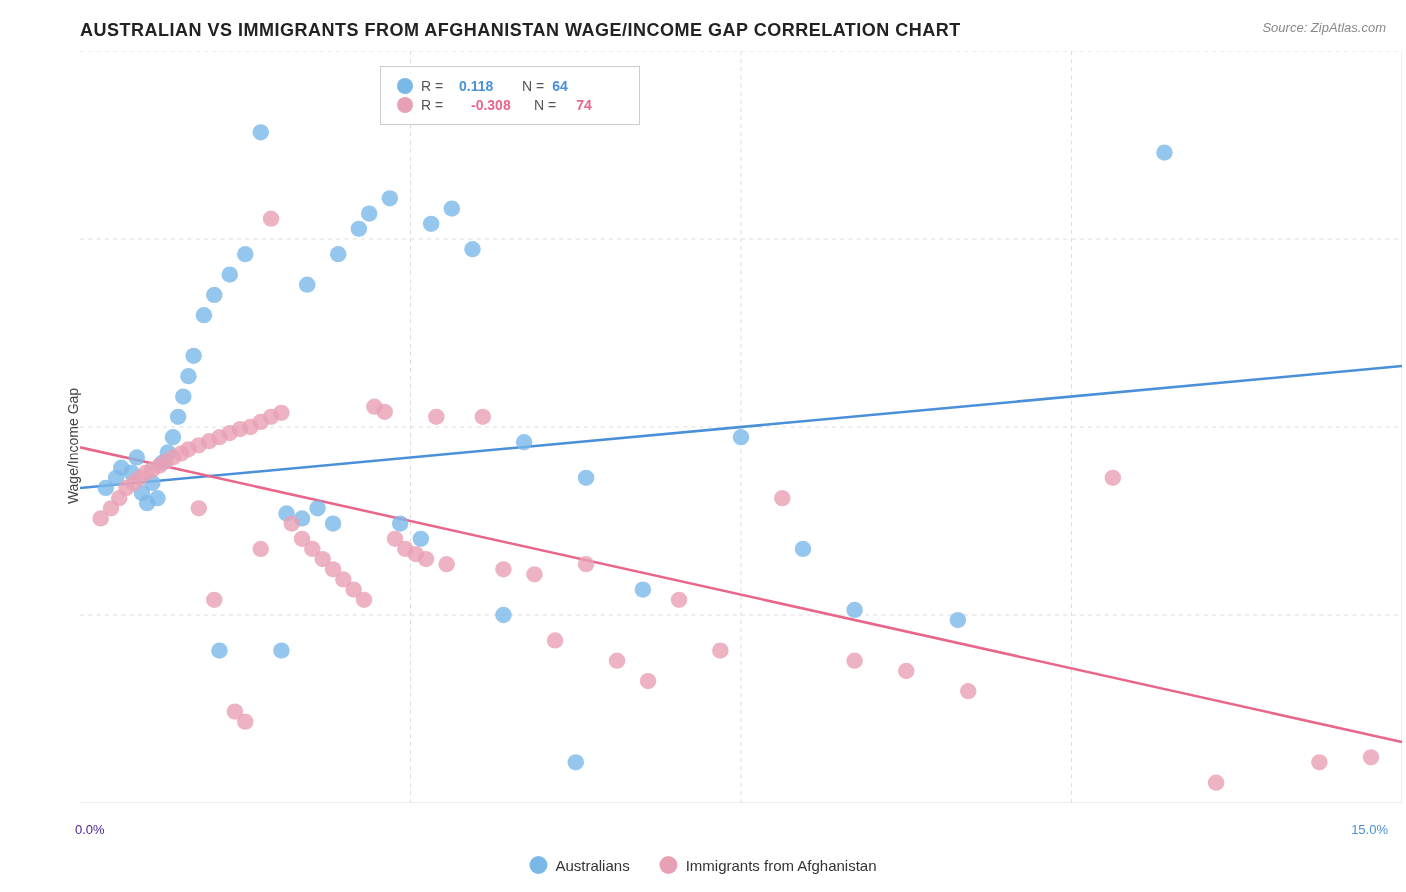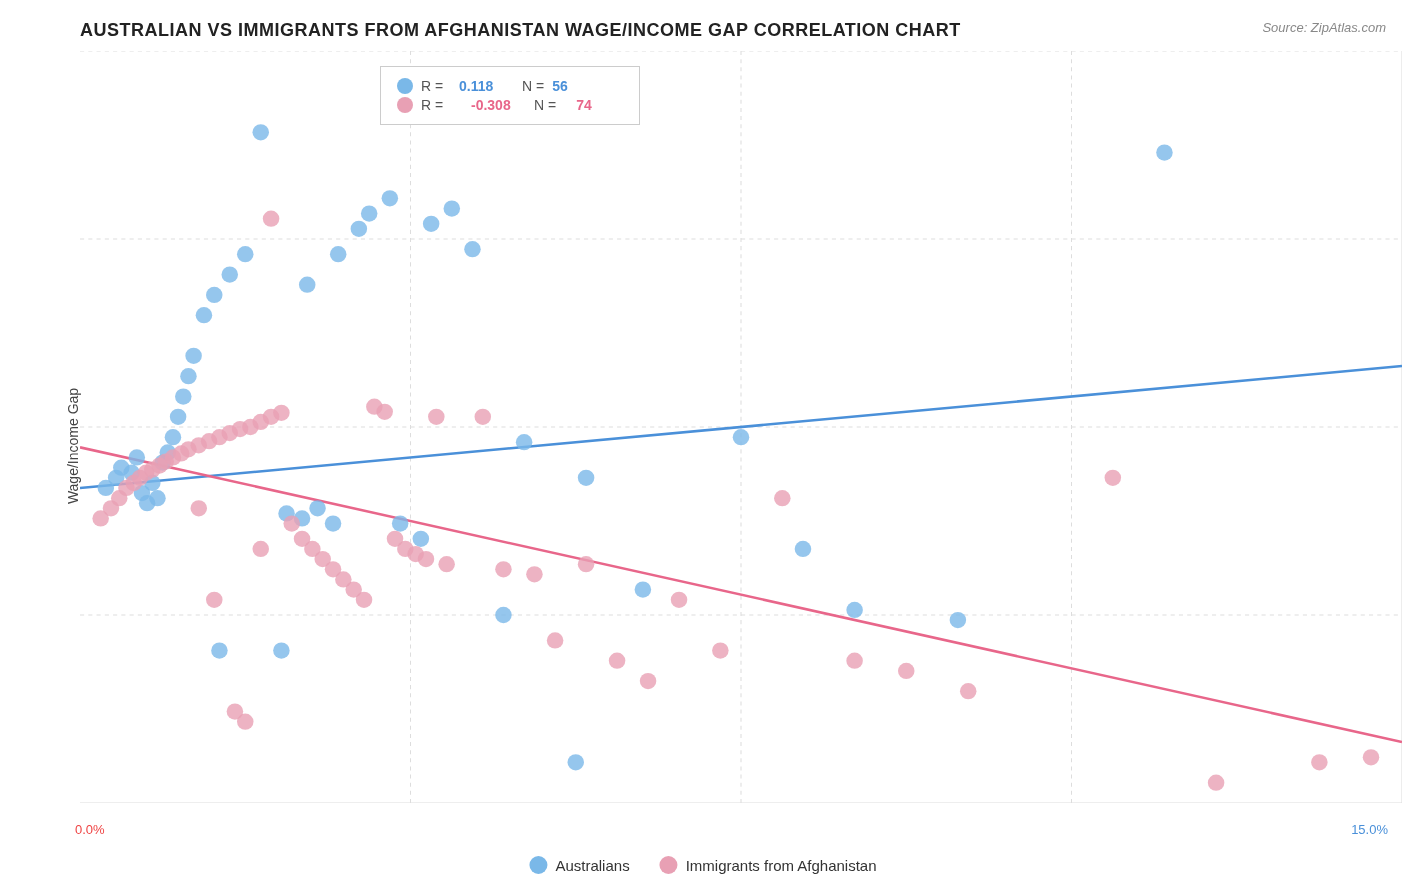--- a/index.html
+++ b/index.html
@@ -114,21 +114,21 @@
       transform: translateY(-50%) rotate(-90deg);
       font-size: 14px;
       color: #444;
       white-space: nowrap;
     }
     .x-axis-label-left {
       position: absolute;
       bottom: 55px;
       left: 75px;
       font-size: 13px;
-      color: #ef4444;
+      color: #4c1d95;
     }
     .x-axis-label-right {
       position: absolute;
       bottom: 55px;
       right: 18px;
       font-size: 13px;
       color: #4a90d9;
     }
   </style>
 </head>
@@ -279,21 +279,21 @@
 
     
 
     
     <div class="legend-box" style="top:15px; left:430px; width:260px;">
       <div class="legend-row">
         <span class="legend-circle" style="background:#7ab8e8;"></span>
         <span class="legend-r">R =</span>
         <span class="legend-val blue-val">0.118</span>
         <span class="legend-n-label">N =</span>
-        <span class="legend-n-val blue-val">56</span>
+        <span class="legend-n-val blue-val">64</span>
       </div>
       <div class="legend-row">
         <span class="legend-circle" style="background:#e8a0b4;"></span>
         <span class="legend-r">R =</span>
         <span class="legend-val pink-val">-0.308</span>
         <span class="legend-n-label">N =</span>
         <span class="legend-n-val pink-val">74</span>
       </div>
     </div>
   </div>

